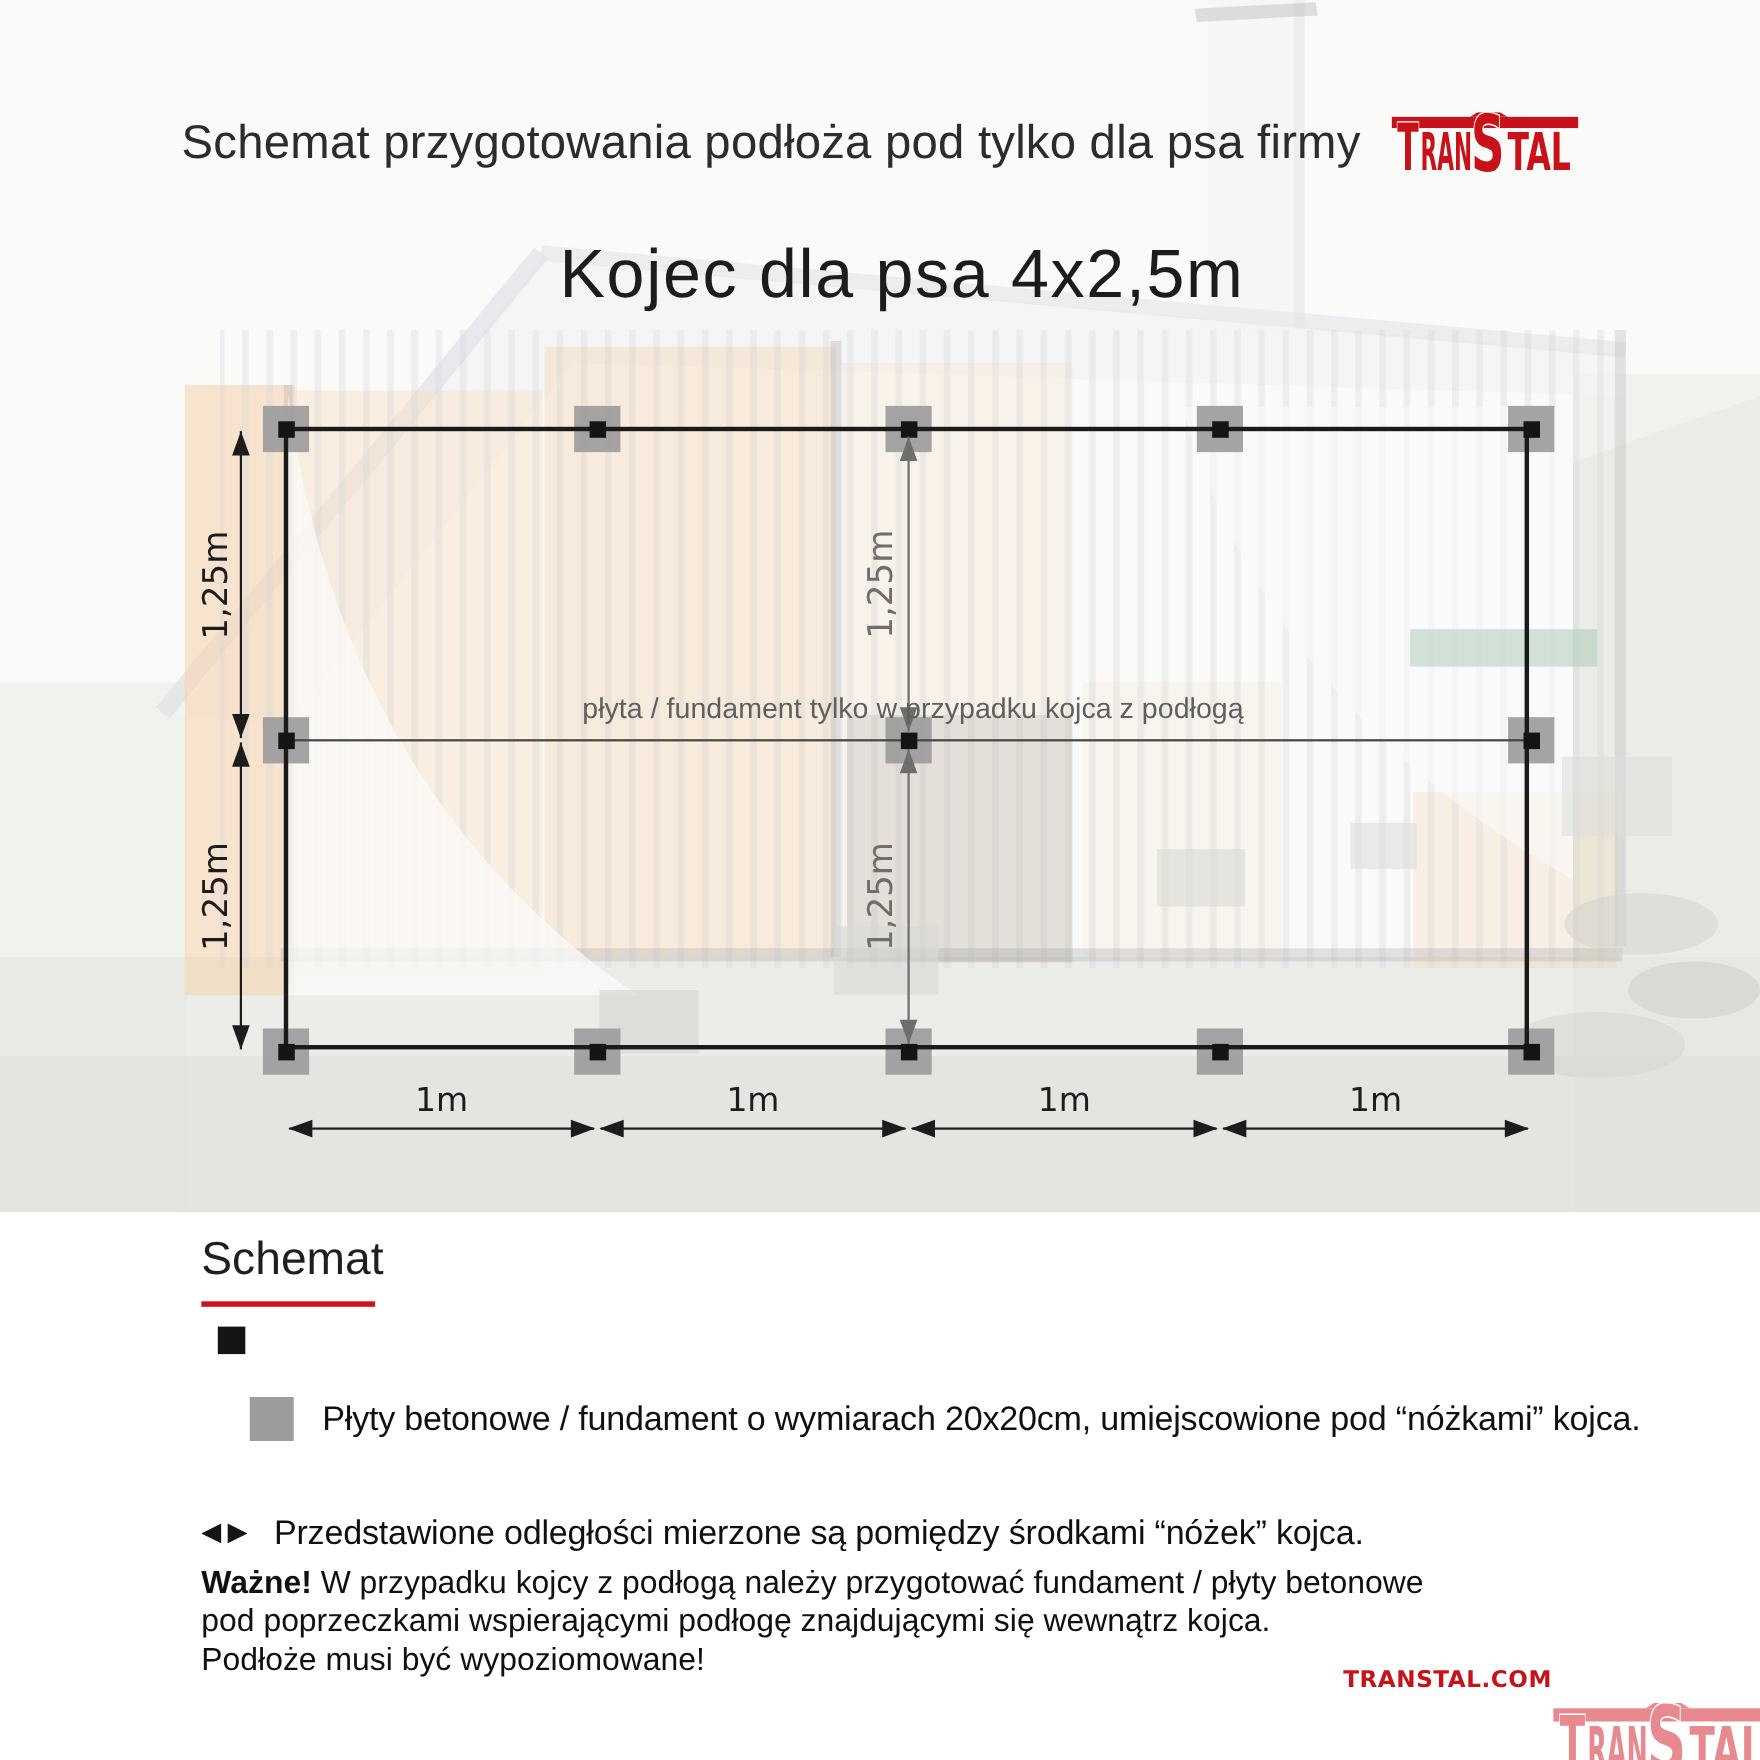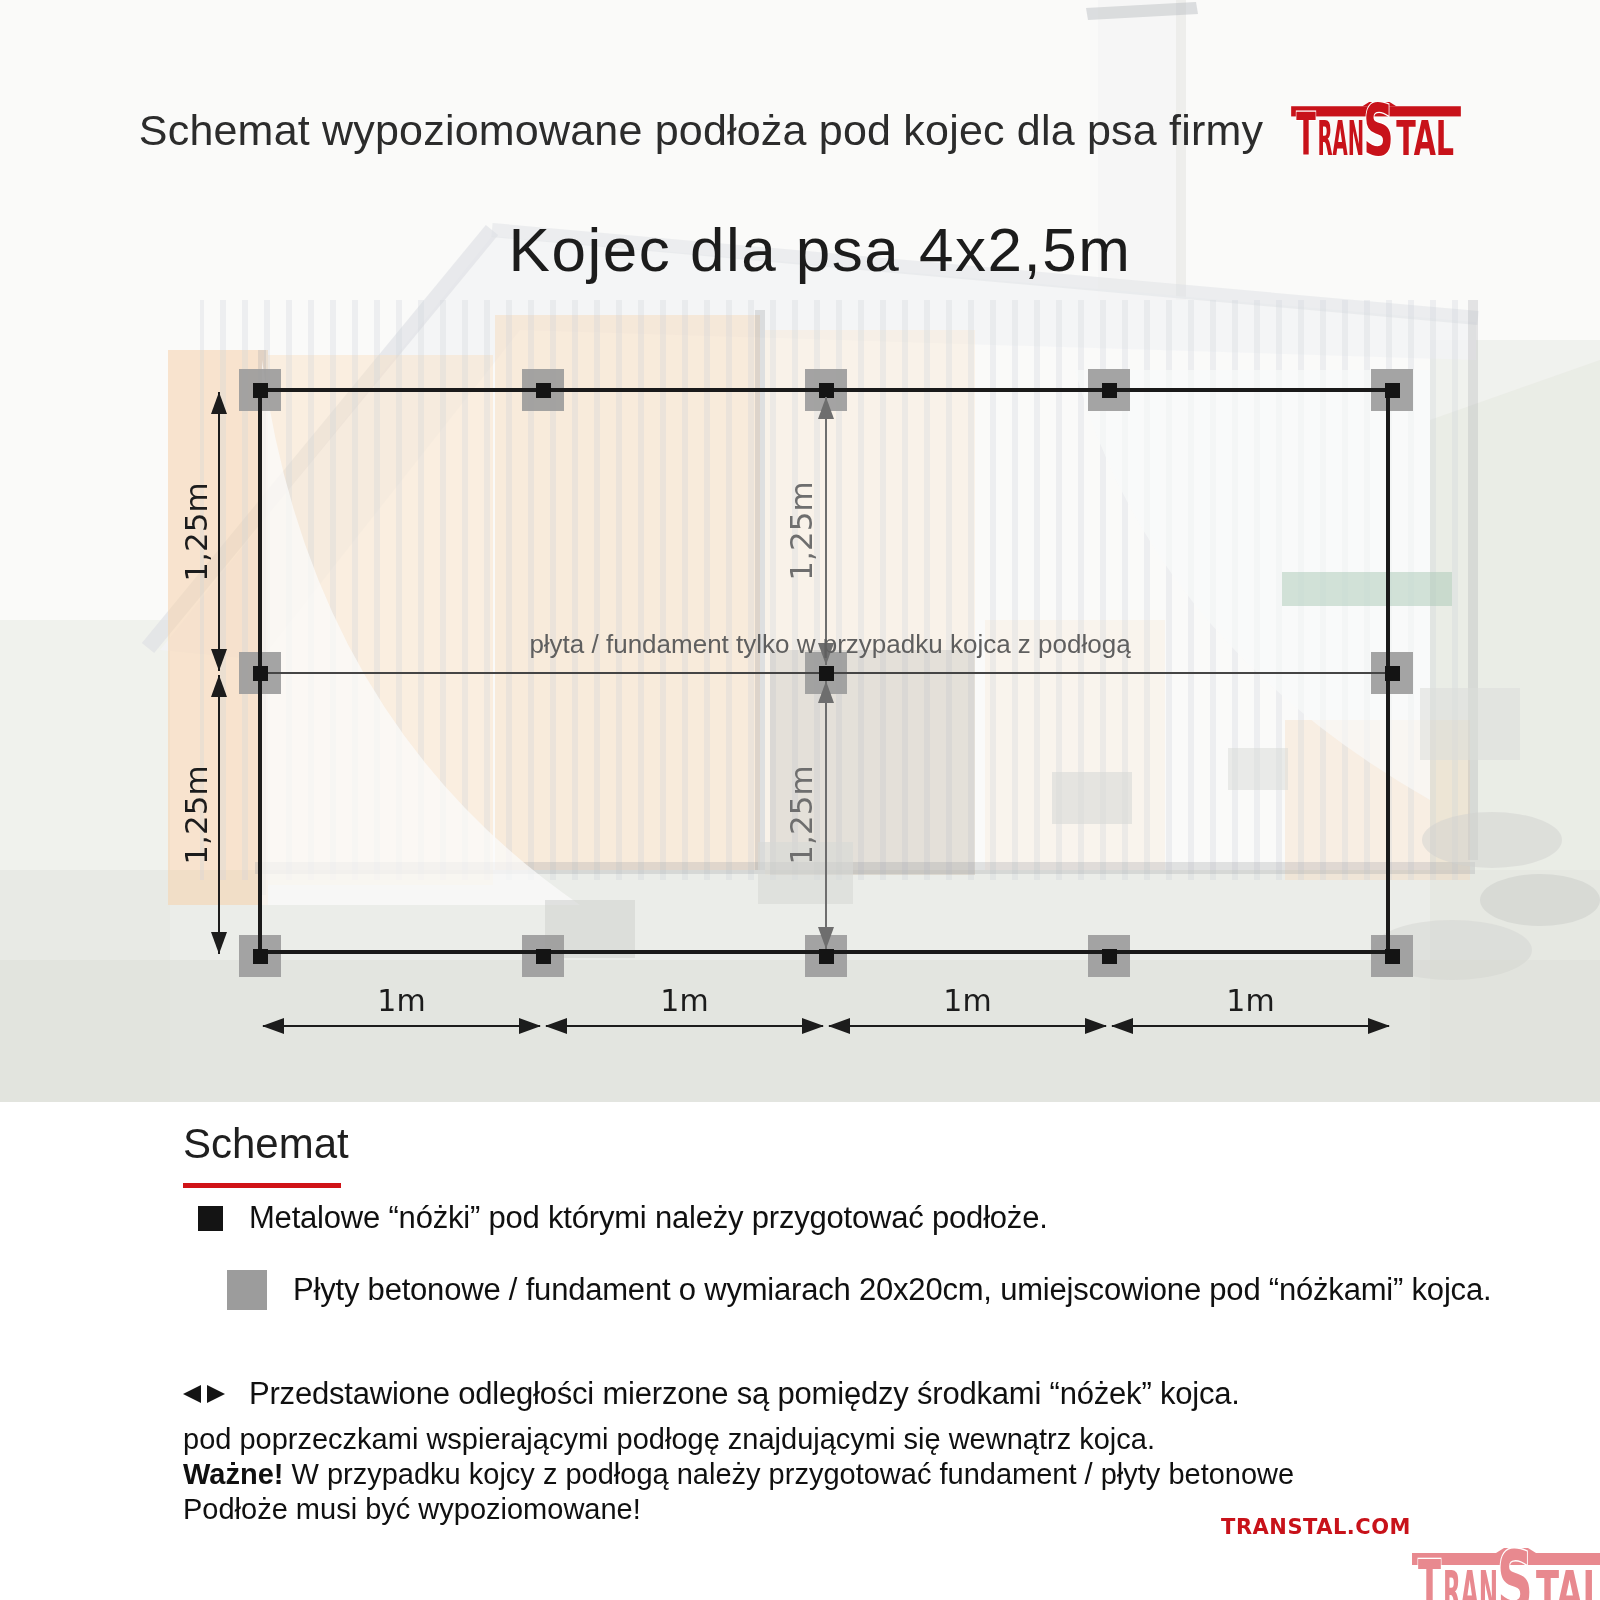--- a/index.html
+++ b/index.html
@@ -111,21 +111,21 @@
       <rect x="1420" y="688" width="100" height="72" fill="#c9ccc7" opacity="0.55"></rect>
       <ellipse cx="1492" cy="840" rx="70" ry="28" fill="#b7bab5" opacity="0.5"></ellipse>
       <ellipse cx="1540" cy="900" rx="60" ry="26" fill="#aeb1ac" opacity="0.5"></ellipse>
       <ellipse cx="1452" cy="950" rx="80" ry="30" fill="#b7bab5" opacity="0.45"></ellipse>
 
       <rect width="1600" height="1102" fill="#ffffff" opacity="0.35"></rect>
     </svg>
   </div>
 
   <div class="header-row">
-    <span class="page-title">Schemat wypoziomowane podłoża pod kojec dla psa firmy</span>
+    <span class="page-title">Schemat przygotowania podłoża pod tylko dla psa firmy</span>
     <span class="logo-box" id="logo-red"><svg width="170" height="56" viewBox="0 0 200 66">
     <g fill="#c8121a" font-family="DejaVu Sans, sans-serif" font-weight="bold">
       <rect x="0" y="5" width="200" height="12"></rect>
       <path d="M84,5 L92,0 L116,0 L124,5 Z"></path>
       <text x="6" y="62" font-size="70" textLength="23" lengthAdjust="spacingAndGlyphs" stroke="#fff" stroke-width="2.5" paint-order="stroke">T</text>
       <text x="31" y="62" font-size="56" textLength="55" lengthAdjust="spacingAndGlyphs">RAN</text>
       <text x="103" y="63" font-size="84" text-anchor="middle" textLength="36" lengthAdjust="spacingAndGlyphs" stroke="#fff" stroke-width="3" paint-order="stroke">S</text>
       <text x="124" y="62" font-size="56" textLength="68" lengthAdjust="spacingAndGlyphs">TAL</text>
     </g>
         </svg></span>
@@ -182,42 +182,41 @@
       <div class="center-note">płyta / fundament tylko w przypadku kojca z podłogą</div>
     </div>
 
   <div class="legend-title">Schemat</div>
   <div class="legend-underline"></div>
   <div id="legend-rows">
       <div class="legend-row" style="top: 1196px; height: 44px;">
         <span class="legend-icon-cell">
           <span class="icon-foot"></span>
         </span>
-    <span class="legend-text">Metalowe “nóżki” pod którymi należy przygotować podłoże.</span>
       </div>
       <div class="legend-row" style="top: 1268px; height: 44px; padding-left: 44px;">
         <span class="legend-icon-cell">
           <span class="icon-plate"></span>
         </span>
     <span class="legend-text">Płyty betonowe / fundament o wymiarach 20x20cm, umiejscowione pod “nóżkami” kojca.</span>
       </div>
       <div class="legend-row" style="top: 1372px; height: 44px; text-align: center;">
         <span class="legend-icon-cell">
           <svg width="42" height="22" viewBox="0 0 42 22">
      <polygon points="0,11 18,2 18,20" fill="#141414"></polygon>
      <polygon points="42,11 24,2 24,20" fill="#141414"></polygon>
           </svg>
         </span>
     <span class="legend-text">Przedstawione odległości mierzone są pomiędzy środkami “nóżek” kojca.</span>
       </div>
     </div>
 
   <p class="important" id="important">
+      <span style="display: block;"><b>Ważne!</b> W przypadku kojcy z podłogą należy przygotować fundament / płyty betonowe</span>
       <span style="display: block;">pod poprzeczkami wspierającymi podłogę znajdującymi się wewnątrz kojca.</span>
-      <span style="display: block;"><b>Ważne!</b> W przypadku kojcy z podłogą należy przygotować fundament / płyty betonowe</span>
       <span style="display: block;">Podłoże musi być wypoziomowane!</span>
     </p>
 
   <div class="website">TRANSTAL.COM</div>
 
   <span class="logo-watermark" id="logo-pink"><svg width="200" height="66" viewBox="0 0 200 66">
     <g fill="#e8898f" font-family="DejaVu Sans, sans-serif" font-weight="bold">
       <rect x="0" y="5" width="200" height="12"></rect>
       <path d="M84,5 L92,0 L116,0 L124,5 Z"></path>
       <text x="6" y="62" font-size="70" textLength="23" lengthAdjust="spacingAndGlyphs" stroke="#fff" stroke-width="2.5" paint-order="stroke">T</text>

